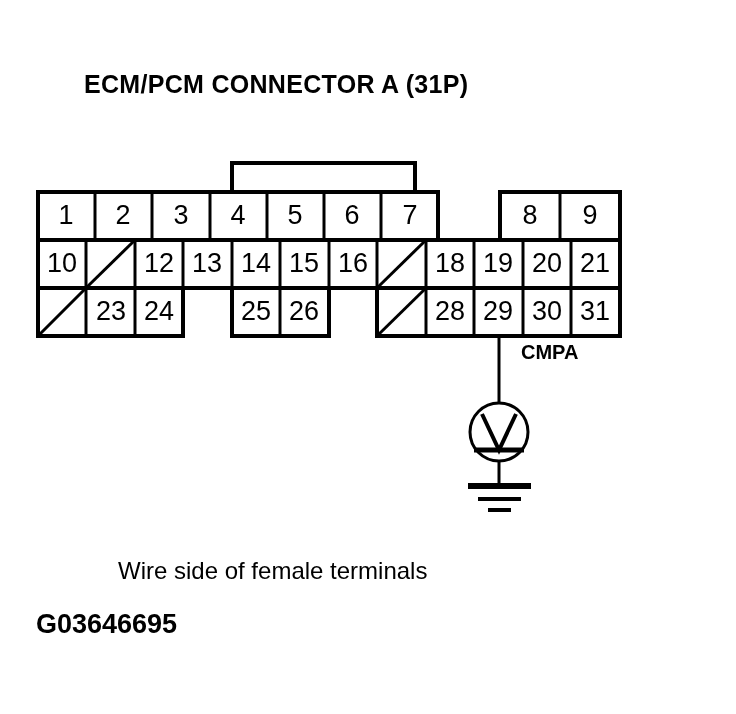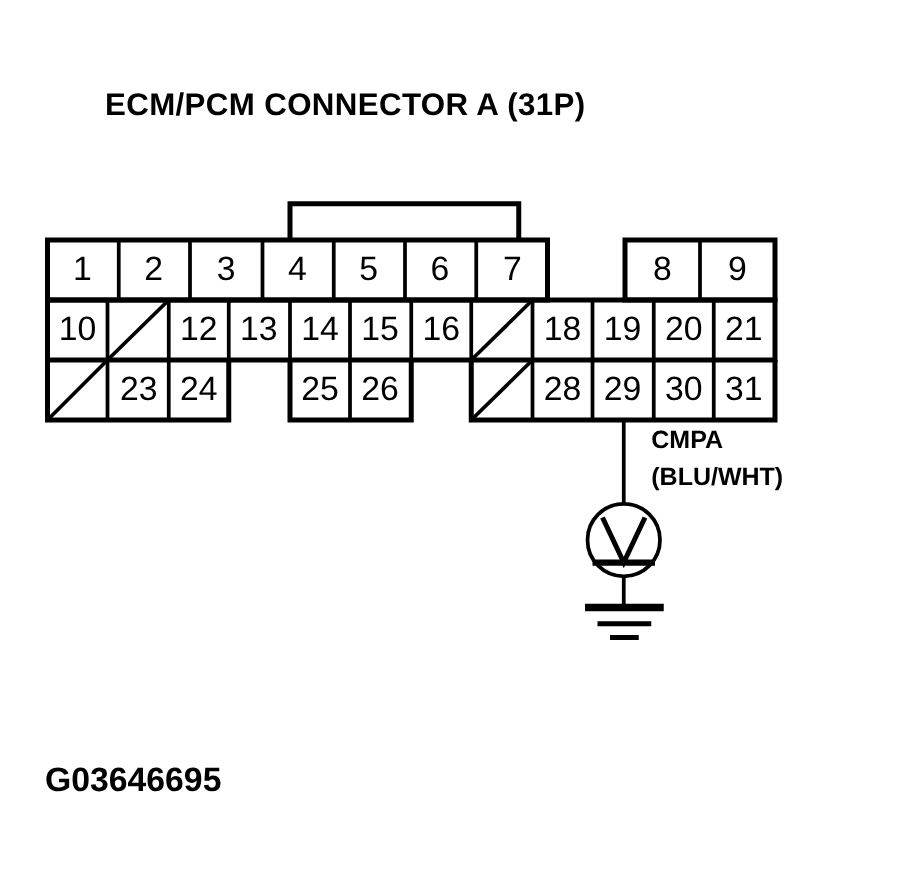--- a/index.html
+++ b/index.html
@@ -179,17 +179,17 @@
 
     <g>
       <line x1="468" y1="486" x2="531" y2="486" stroke="#000" stroke-width="6"></line>
       <line x1="478" y1="499" x2="521" y2="499" stroke="#000" stroke-width="4"></line>
       <line x1="488" y1="510" x2="511" y2="510" stroke="#000" stroke-width="4"></line>
     </g>
 
   </svg>
 
   <div class="wire-label l1">CMPA</div>
-  <div class="wire-label l2">(BLU/WHT)</div>
 
+  <div class="caption">Wire side of female terminals</div>
   <div class="figure-id">G03646695</div>
 
 </div>
 
 </body></html>

